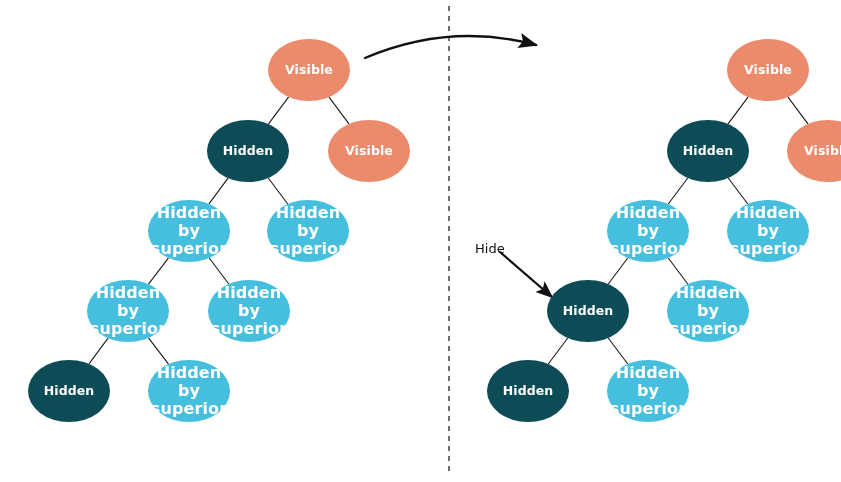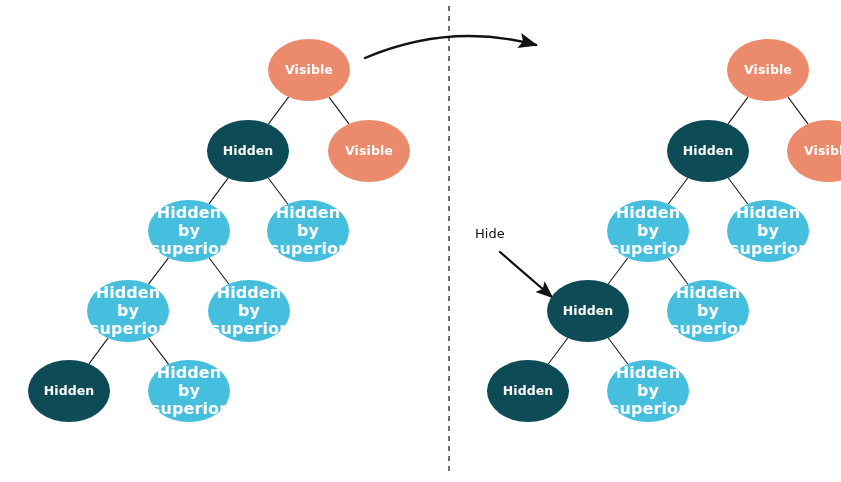--- a/index.html
+++ b/index.html
@@ -144,15 +144,15 @@
         <span>Hidden by<br>superior</span>
       </div>
       <div class="node hidden size-1" style="left: 459px; top: 360px; width: 82px; height: 62px; background: rgb(13, 75, 87);">
         <span>Hidden</span>
       </div>
       <div class="node inherit size-2" style="left: 579px; top: 360px; width: 82px; height: 62px; background: rgb(69, 191, 221);">
         <span>Hidden by<br>superior</span>
       </div>
     </div>
 
-  <div class="hide-label" id="hide-label" style="left: 447px; top: 226px;">Hide</div>
+  <div class="hide-label" id="hide-label" style="left: 447px; top: 241px;">Hide</div>
 
 </div>
 
 </body></html>

